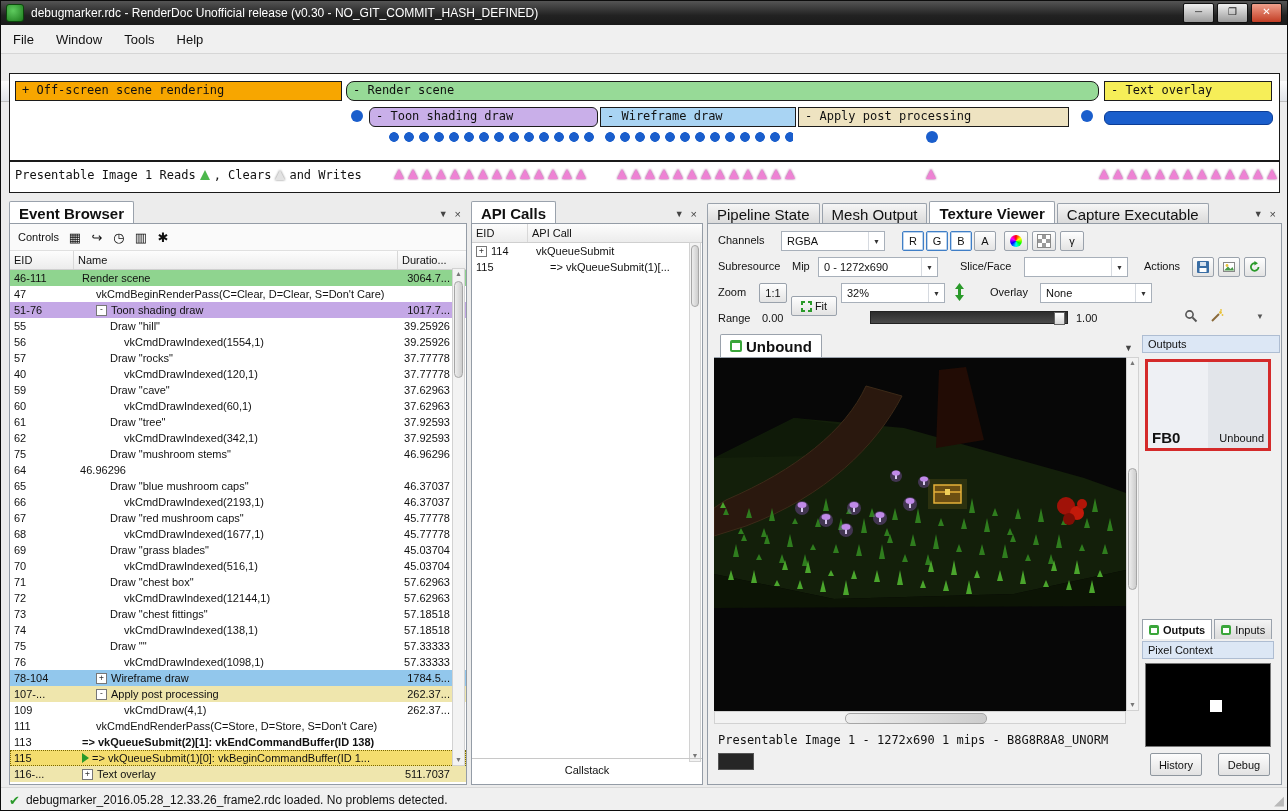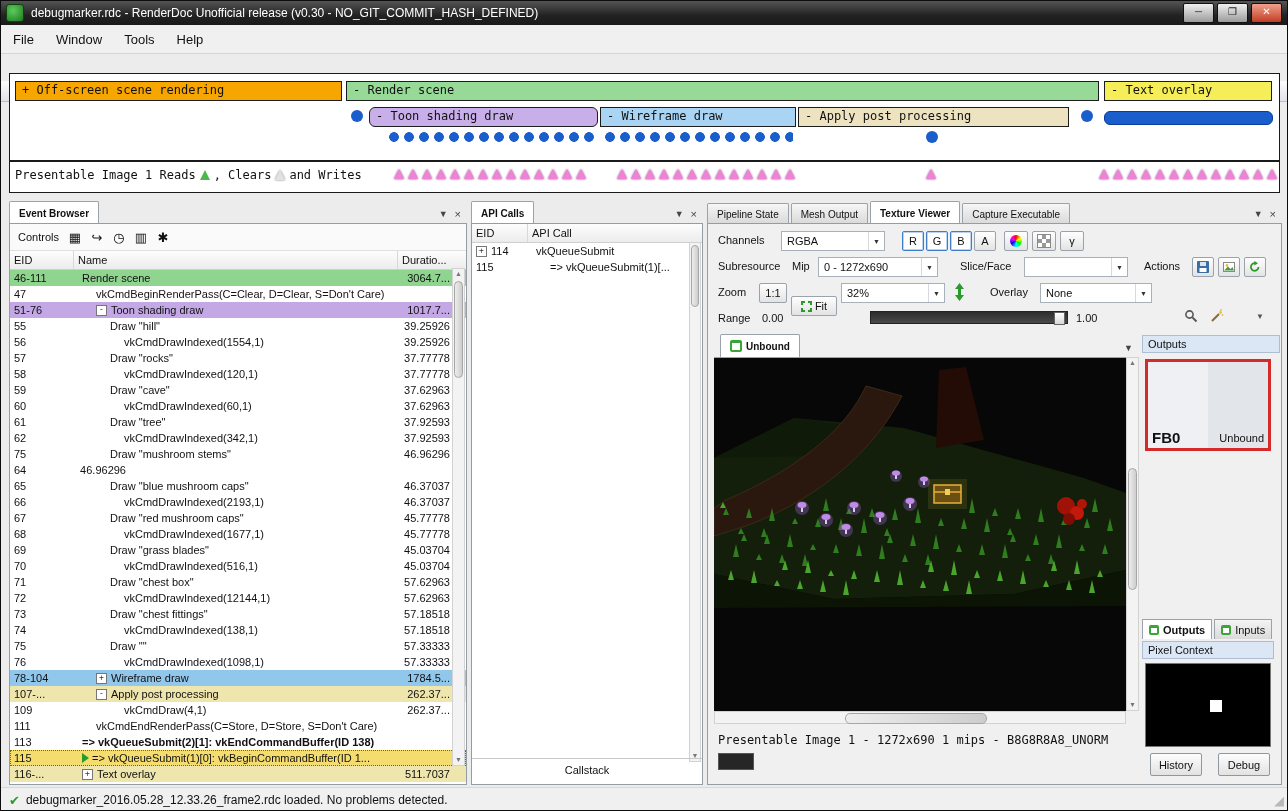--- a/index.html
+++ b/index.html
@@ -33,21 +33,21 @@
   .tl-marker.s-strip{height:12px;background-image:radial-gradient(circle at 7px 6px,#1a5ecc 4.5px,transparent 5.2px);background-size:15px 12px;background-repeat:repeat-x;}
   .tl-marker.s-bar{height:12px;border-radius:6px;background:#1a5ecc;border:1px solid #0c3d96;}
   .usage-text{position:absolute;left:14px;top:7px;font:12px "DejaVu Sans Mono",monospace;white-space:nowrap;display:flex;align-items:center;}
   .tri{width:0;height:0;border-left:5px solid transparent;border-right:5px solid transparent;border-bottom:10px solid #ee82d4;display:inline-block;margin-right:4px;}
   .tri-green{border-bottom-color:#4db84d;margin:0 4px;}
   .tri-gray{border-bottom-color:#e2e2e2;filter:drop-shadow(0 0 1px #777);margin:0 4px;}
   .tri-pink{filter:drop-shadow(0 0 1px #90307e);}
   .tri-group{display:flex;}
   
   .tabbar{height:23px;display:flex;align-items:flex-end;}
-  .tab{display:inline-flex;align-items:center;height:20px;padding:0 9px;font-size:10px;background:linear-gradient(#f6f6f6,#d9d9d9);border:1px solid #9aa2ac;border-bottom:none;border-radius:2px 2px 0 0;margin-right:2px;white-space:nowrap;}
+  .tab{display:inline-flex;align-items:center;height:20px;padding:0 9px;font-size:15px;background:linear-gradient(#f6f6f6,#d9d9d9);border:1px solid #9aa2ac;border-bottom:none;border-radius:2px 2px 0 0;margin-right:2px;white-space:nowrap;}
   .tab.s-active,.tab.active{background:#fff;font-weight:bold;height:22px;}
   .bar-icons{margin-left:auto;display:flex;gap:7px;align-items:center;padding:0 6px 4px 0;color:#444;font-size:9px;}
   .panel-body{background:#fff;border:1px solid #949ca6;box-sizing:border-box;}
   .hdrcell{border-right:1px solid #d8d8d8;padding:0 4px;box-sizing:border-box;}
   .thead{display:flex;height:18px;line-height:18px;background:linear-gradient(#fdfdfd,#ececec);border-bottom:1px solid #cfcfcf;font-size:11px;}
   
   .controls-row{display:flex;align-items:center;height:26px;border-bottom:1px solid #e0e0e0;padding-left:8px;gap:6px;background:#fafafa;}
   .ctl-icon{width:20px;height:20px;display:inline-flex;align-items:center;justify-content:center;font-size:13px;}
   .eb-row{display:flex;height:16px;line-height:16px;font-size:11px;white-space:nowrap;}
   .eb-eid{width:64px;flex:none;padding-left:4px;box-sizing:border-box;overflow:hidden;}
@@ -124,21 +124,21 @@
       <span style="font-size:11px;">×</span>
     </span>
   </div>
   <div class="abs tl-box"></div>
   <div class="abs tl-usage-box"></div>
 
   <div class="abs tl-layer" style="top:80px;">
 
       <div class="tl-sec s-orange" style="left: 14px; width: 327px;">+ Off-screen scene rendering</div>
 
-      <div class="tl-sec s-green" style="left: 345px; width: 753px;">- Render scene</div>
+      <div class="tl-sec s-green" style="left: 345px; width: 753px; border-radius: 8px;">- Render scene</div>
 
       <div class="tl-sec s-yellow" style="left: 1103px; width: 168px;">- Text overlay</div>
     </div>
   <div class="abs tl-layer" style="top:106px;">
 
       <div class="tl-sec s-lavender" style="left: 368px; width: 229px; border-radius: 6px;">- Toon shading draw</div>
 
       <div class="tl-sec s-ltblue" style="left: 599px; width: 196px;">- Wireframe draw</div>
 
       <div class="tl-sec s-tan" style="left: 797px; width: 271px;">- Apply post processing</div>
@@ -295,21 +295,21 @@
         <div class="eb-row">
           <span class="eb-eid">57</span>
           <span class="eb-name" style="padding-left: 36px;">
             <i class="box"></i>
             <span>Draw "rocks"</span>
           </span>
           <span class="eb-dur">37.77778</span>
         </div>
 
         <div class="eb-row">
-          <span class="eb-eid">58</span>
+          <span class="eb-eid">40</span>
           <span class="eb-name" style="padding-left: 50px;">
             <i class="box"></i>
             <span>vkCmdDrawIndexed(120,1)</span>
           </span>
           <span class="eb-dur">37.77778</span>
         </div>
 
         <div class="eb-row">
           <span class="eb-eid">59</span>
           <span class="eb-name" style="padding-left: 36px;">

